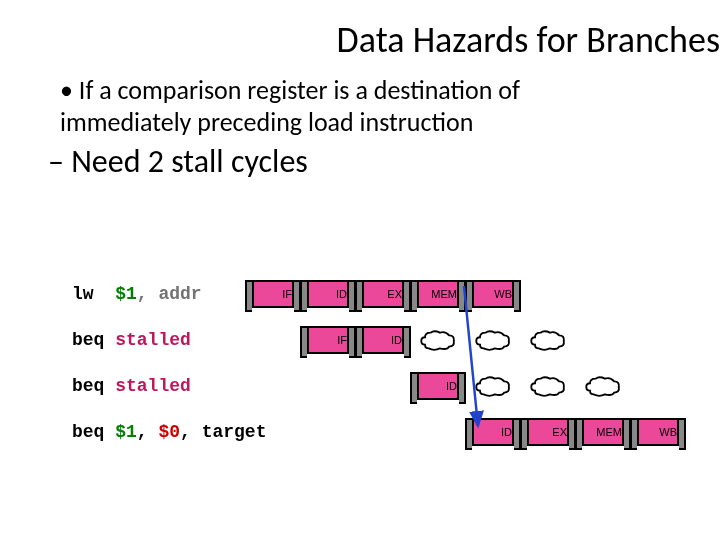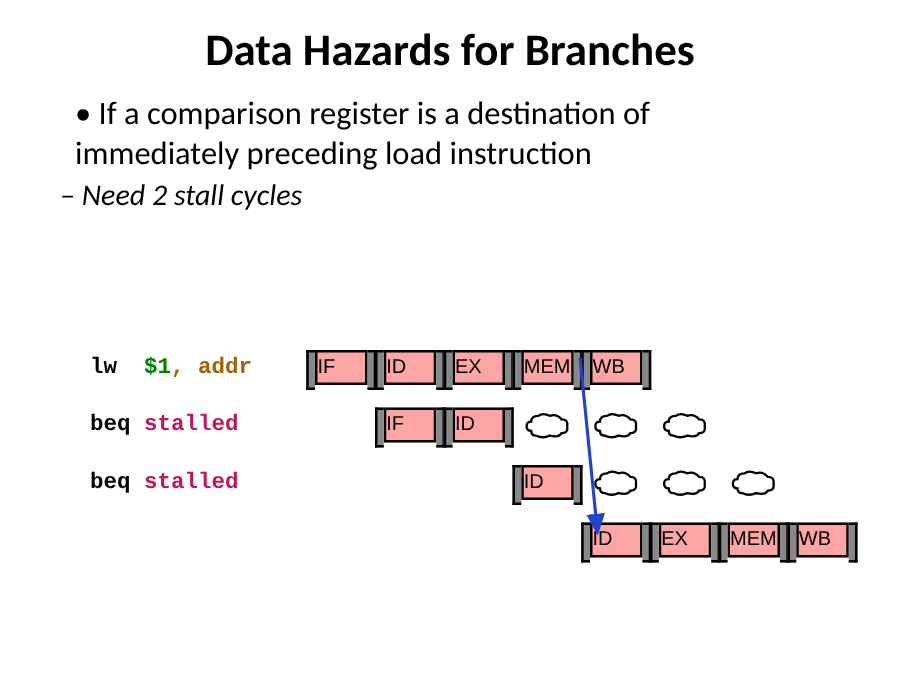--- a/index.html
+++ b/index.html
@@ -6,32 +6,32 @@
   body {
     width: 720px;
     height: 540px;
     background: #fff;
     font-family: Calibri, Arial, sans-serif;
     color: #000;
     position: relative;
     overflow: hidden;
   }
   .title {
-    text-align: center;
+    text-align: right;
     font-size: 36px;
-    font-weight: 700;
+    font-weight: 400;
     margin-top: 18px;
   }
   .bullets {
     margin: 12px 76px 0 60px;
     font-size: 26px;
   }
   .b1 { list-style: none; }
   .b1 li::before { content: "• "; }
-  .b2 { margin: 4px 0 0 48px; font-size: 24px; list-style: none; font-style: italic; }
+  .b2 { margin: 4px 0 0 48px; font-size: 32px; list-style: none; }
   .b2 li::before { content: "– "; }
   .pipeline {
     position: absolute;
     left: 72px;
     top: 280px;
     width: 620px;
   }
   .row {
     position: relative;
     height: 34px;
@@ -41,30 +41,30 @@
     font-family: "Courier New", monospace;
     font-size: 18px;
     font-weight: bold;
     position: absolute;
     left: 0;
     top: 4px;
   }
   .reg-hl { color: #008000; }
   .reg-nm { color: #d00000; }
   .stalled { color: #be185d; }
-  .addr { color: #a16207; }
+  .addr { color: #737373; }
   .stage {
     position: absolute;
     width: 42px;
     height: 28px;
-    background: #fca5a5;
+    background: #ec4899;
     border: 2px solid #000;
     font-family: Arial, sans-serif;
-    font-size: 16px;
-    text-align: left;
+    font-size: 11px;
+    text-align: right;
     line-height: 24px;
   }
   .stage::before, .stage::after {
     content: "";
     position: absolute;
     top: -2px;
     width: 5px;
     height: 28px;
     background: #888;
     border: 2px solid #000;
@@ -151,20 +151,24 @@
         </svg>
       </div>
     <div class="bubble" style="left:512px">
         <svg viewBox="0 0 40 28">
           <use href="#cloud"></use>
         </svg>
       </div>
   </div>
 
   <div class="row">
+    <span class="instr">
+      <span>beq</span>
+      <span class="reg-hl">$1</span><span>, </span><span class="reg-nm">$0</span><span>, target</span>
+    </span>
     <div class="stage" style="left:400px">ID</div>
     <div class="stage" style="left:455px">EX</div>
     <div class="stage" style="left:510px">MEM</div>
     <div class="stage" style="left:565px">WB</div>
   </div>
 
   <div class="arrow" style="left:390px; top:0px;">
     <svg width="30" height="160">
       <defs>
         <marker id="ah" markerWidth="8" markerHeight="8" refX="6" refY="3" orient="auto">

